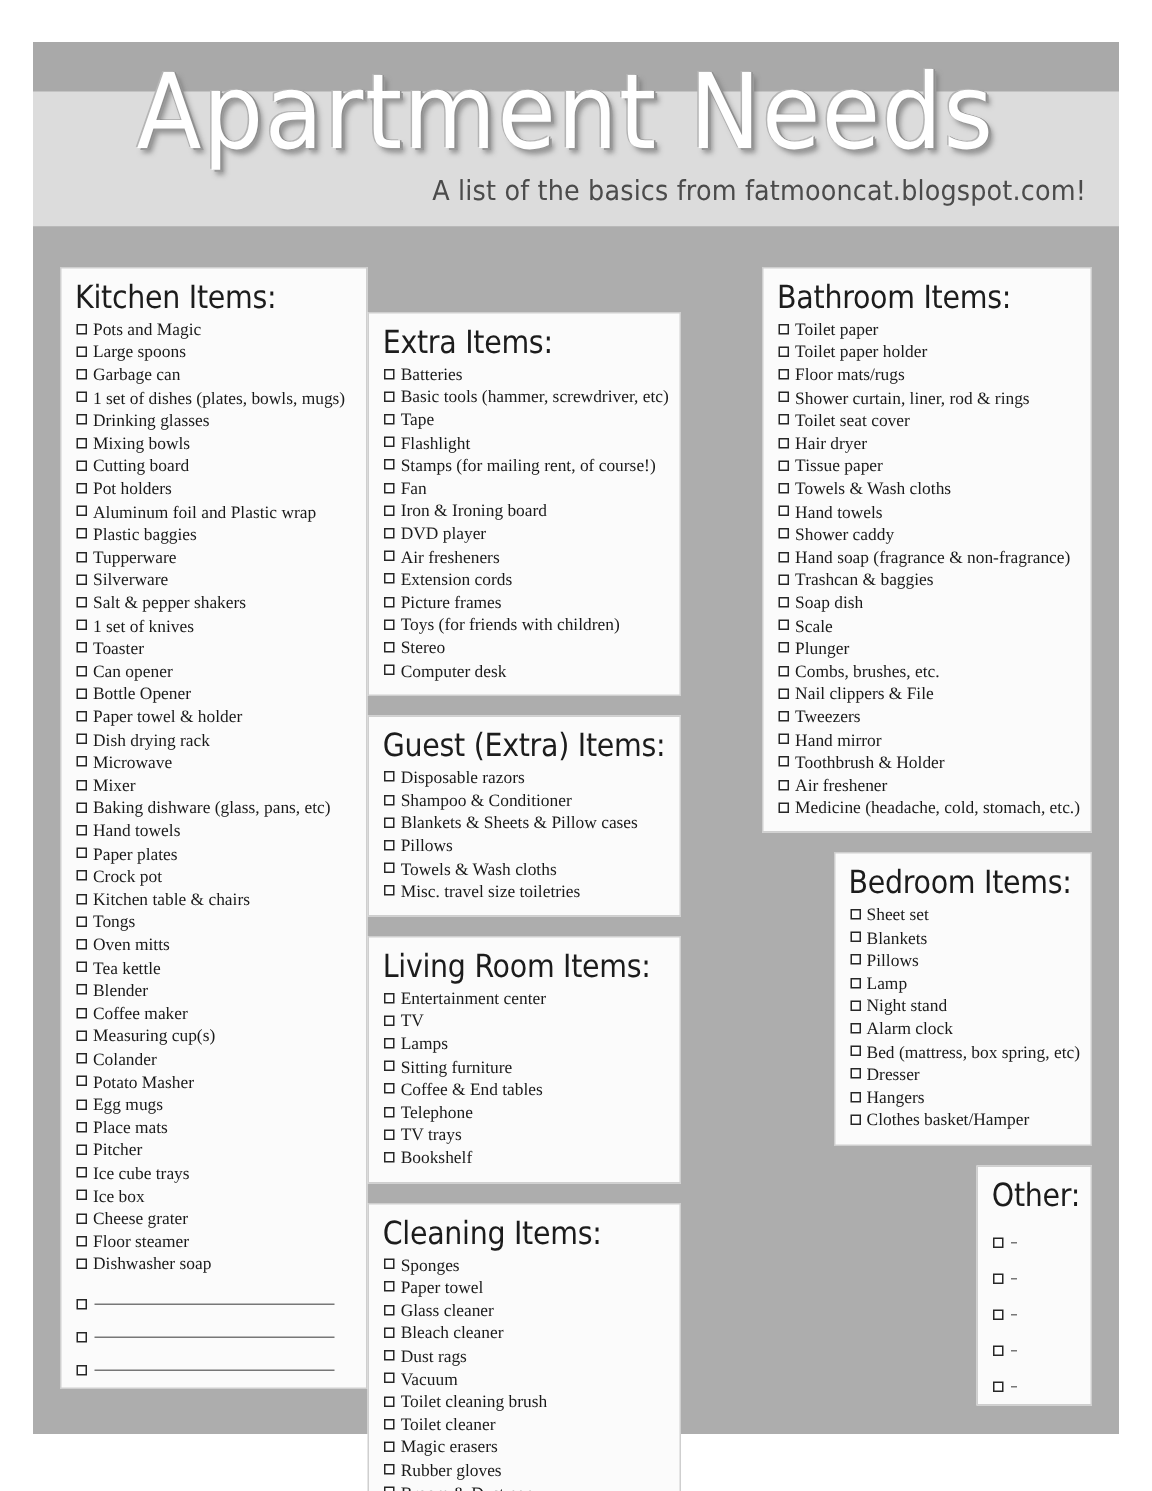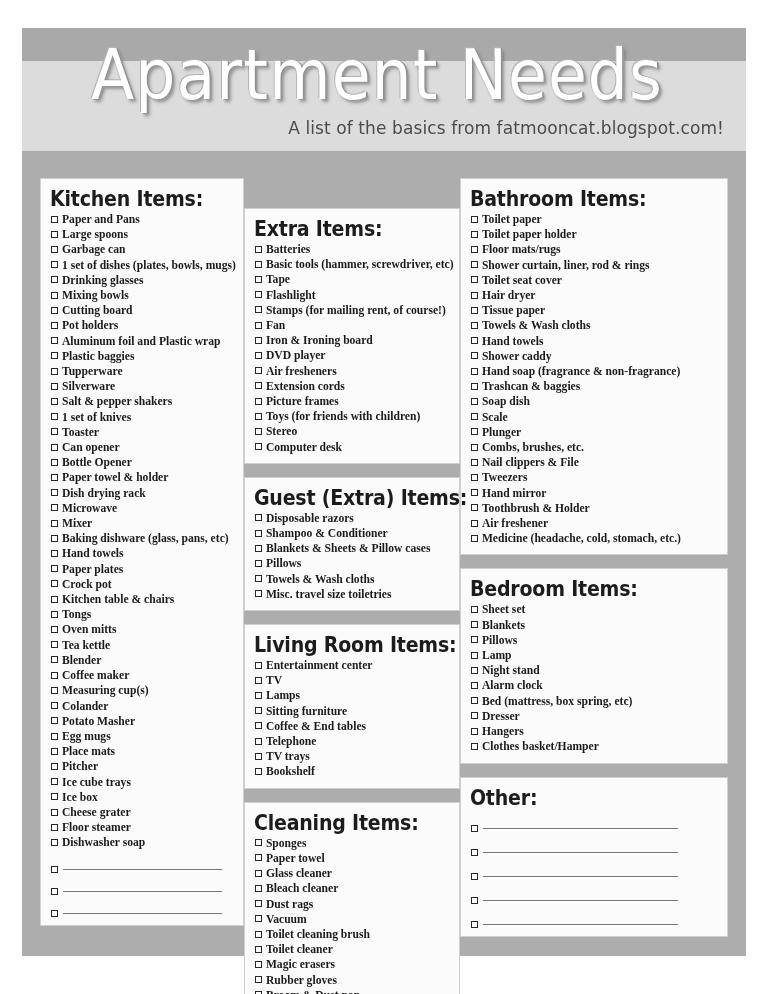--- a/index.html
+++ b/index.html
@@ -87,27 +87,26 @@
     padding: 0 18px 16px 18px;
     justify-content: space-between;
   }
   .column {
     display: flex;
     flex-direction: column;
     gap: 13px;
   }
   .col-1 { width: 214px; }
   .col-2 { width: 216px; margin-top: 30px; }
-  .col-3 { width: 286px; }
+  .col-3 { width: 286px; align-items: flex-end; }
 
   .card {
     background: #fbfbfb;
     border: 1px solid #cfcfcf;
     padding: 6px 7px 8px 9px;
-    font-weight: bold;
   }
 
   .card-title {
     font-family: "DejaVu Sans", sans-serif;
     font-size: 19px;
     line-height: 24px;
     color: #1c1c1c;
     margin: 0 0 1px 0;
     letter-spacing: -.2px;
     transform: scaleY(1.12);
@@ -173,21 +172,21 @@
     <div id="page-subtitle">A list of the basics from fatmooncat.blogspot.com!</div>
   </div>
 
   <div id="columns">
       <div class="column col-1">
         <div class="card">
           <div class="card-title">Kitchen Items:</div>
           <ul class="items">
             <li>
               <span class="cb"></span>
-              <span class="item-label">Paper and Pans</span>
+              <span class="item-label">Pots and Magic</span>
             </li>
             <li>
               <span class="cb"></span>
               <span class="item-label">Large spoons</span>
             </li>
             <li>
               <span class="cb"></span>
               <span class="item-label">Garbage can</span>
             </li>
             <li>

